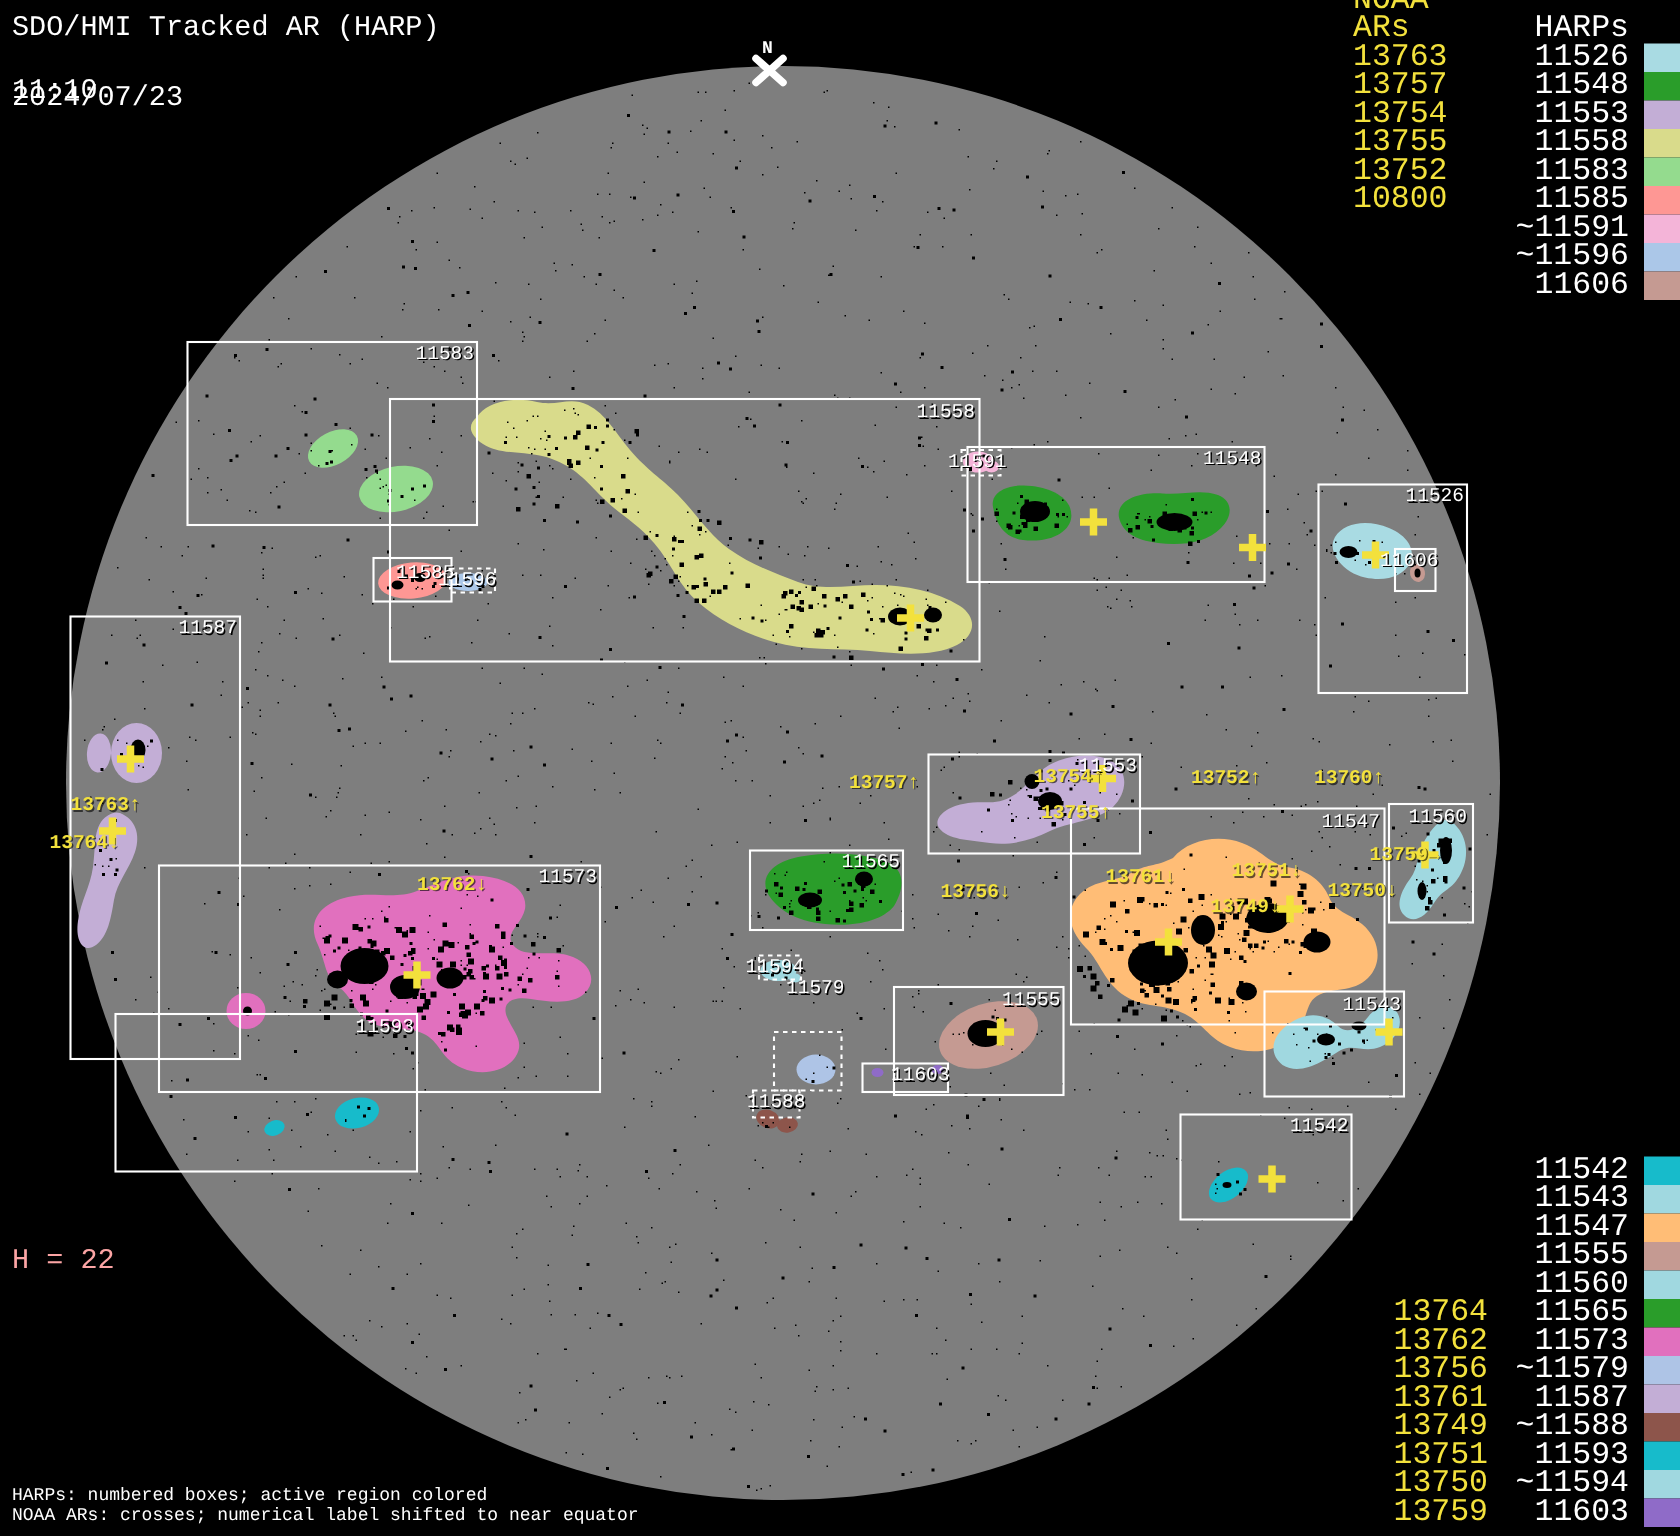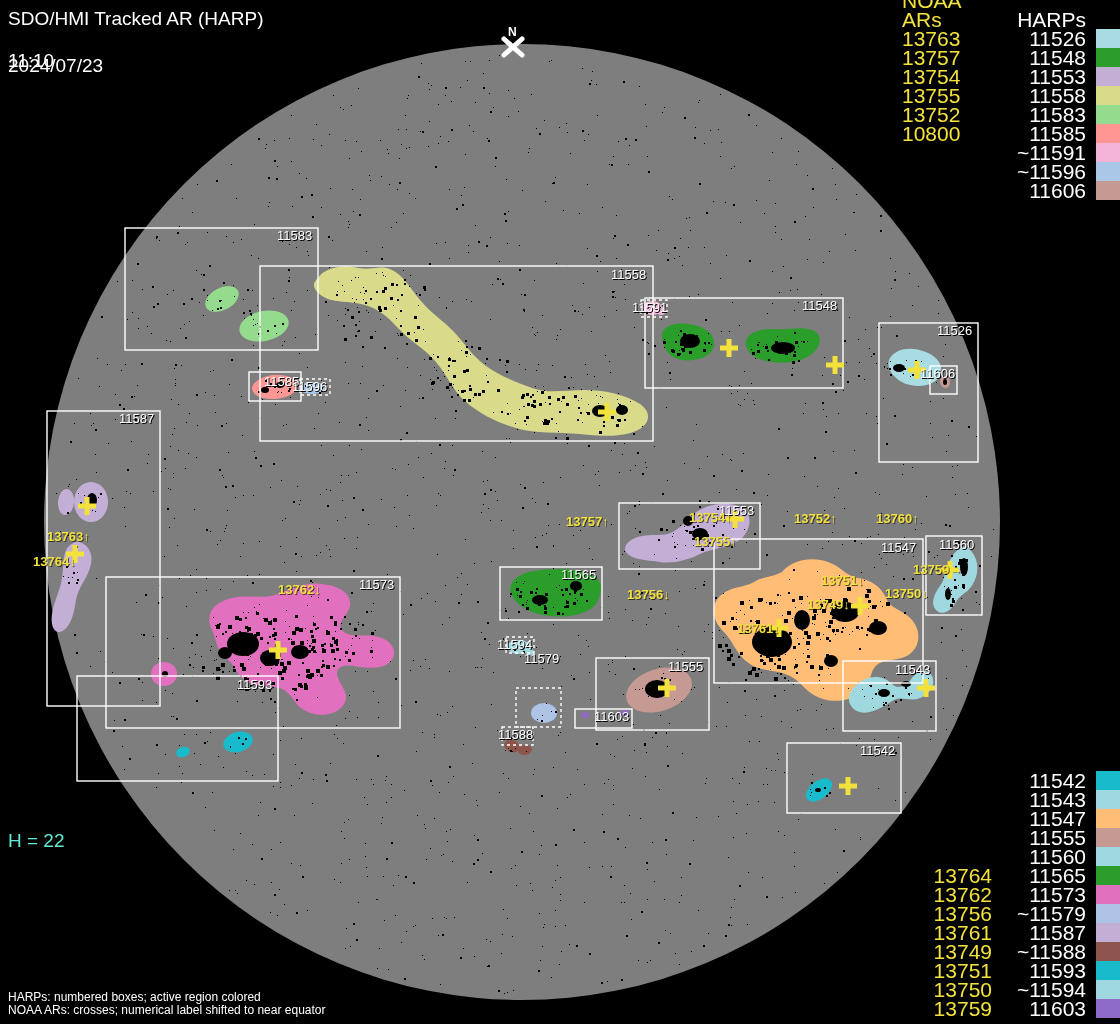--- a/index.html
+++ b/index.html
@@ -1,31 +1,31 @@
 <!DOCTYPE html>
 <html><head>
 <meta charset="utf-8">
 <style>
   html,body{margin:0;padding:0;background:#000;}
   #stage{position:relative;width:1120px;height:1024px;background:#000;overflow:hidden;
-         font-family:Liberation Sans, sans-serif;}
+         font-family:Liberation Mono, monospace;}
   #gfx{position:absolute;left:0;top:0;}
   .txt{position:absolute;white-space:pre;}
   .title-line{color:#fff;font-size:19px;line-height:21px;}
   .legend{position:absolute;}
   .lrow{display:flex;height:19px;font-size:21px;line-height:19px;align-items:flex-end;}
   .col-noaa{width:90px;color:#F3E13C;}
   .col-harp{width:94px;color:#fff;text-align:right;}
   .legend-bottom .col-noaa{text-align:right;}
   .swatch{width:24px;height:19px;margin-left:10px;}
   .harp-label{position:absolute;color:#fff;font-size:13px;line-height:13px;
               text-shadow:1px 1px 0 #000;}
   .noaa-label{position:absolute;color:#F3E13C;font-size:13px;line-height:13px;font-weight:bold;
               text-shadow:1px 1px 0 rgba(0,0,0,.6);}
-  .stats-line{color:#5eead4;font-size:19px;line-height:19px;}
+  .stats-line{color:#fca5a5;font-size:19px;line-height:19px;}
   .foot{color:#fff;font-size:12px;line-height:12px;}
   .north-n{color:#fff;font-size:12px;font-weight:bold;}
 </style>
 </head>
 <body>
 
 <div id="stage">
   <svg id="gfx" width="1120" height="1024" viewBox="0 0 1120 1024">
       <circle cx="522" cy="522" r="478" fill="#7E7E7E"></circle>
       <ellipse cx="222" cy="299" rx="18" ry="11" fill="#94DB8E" transform="rotate(-28 222 299)"></ellipse>
@@ -289,19 +289,19 @@
       <div class="harp-label" style="left: 594px; top: 710px;">11603</div>
       <div class="noaa-label" style="left: 47px; top: 530px;">13763↑</div>
       <div class="noaa-label" style="left: 33px; top: 555px;">13764↓</div>
       <div class="noaa-label" style="left: 566px; top: 515px;">13757↑</div>
       <div class="noaa-label" style="left: 689px; top: 511px;">13754↑</div>
       <div class="noaa-label" style="left: 694px; top: 535px;">13755↑</div>
       <div class="noaa-label" style="left: 794px; top: 512px;">13752↑</div>
       <div class="noaa-label" style="left: 876px; top: 512px;">13760↑</div>
       <div class="noaa-label" style="left: 237px; top: 583px; margin-left: 41px;">13762↓</div>
       <div class="noaa-label" style="left: 627px; top: 588px;">13756↓</div>
-      <div class="noaa-label" style="left: 737px; top: 578px; margin-top: 44px;">13761↓</div>
+      <div class="noaa-label" style="left: 737px; top: 578px;">13761↓</div>
       <div class="noaa-label" style="left: 821px; top: 574px;">13751↓</div>
       <div class="noaa-label" style="left: 885px; top: 587px;">13750↓</div>
       <div class="noaa-label" style="left: 807px; top: 598px;">13749↓</div>
       <div class="noaa-label" style="left: 913px; top: 563px;">13759→</div>
     </div>
 </div>
 
 </body></html>

